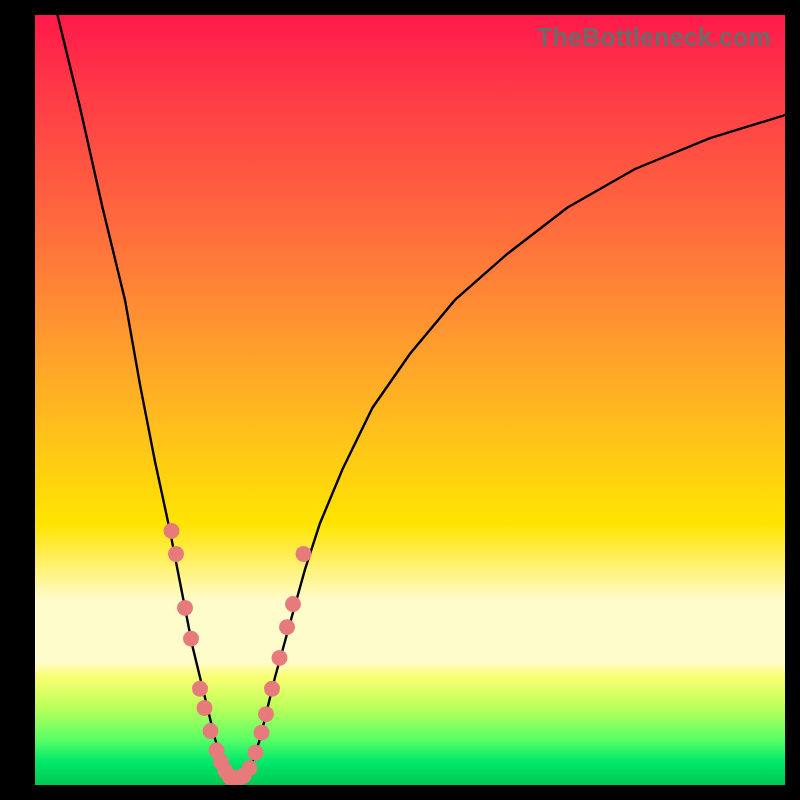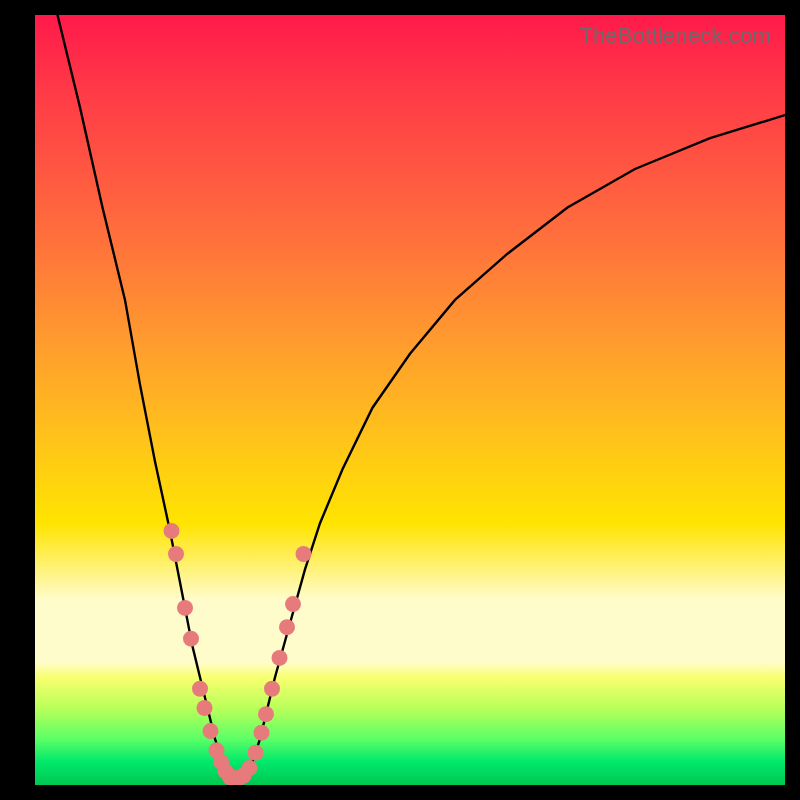--- a/index.html
+++ b/index.html
@@ -38,22 +38,22 @@
       #5cff66 94%,
       #00e86b 97%,
       #00c851 100%
     );
   }
   .watermark {
     position: absolute;
     top: 8px;
     right: 14px;
     color: #6b6b6b;
-    font-size: 22px;
-    font-weight: 400;
+    font-size: 25px;
+    font-weight: 700;
     letter-spacing: 0.2px;
     user-select: none;
   }
   svg.curve {
     position: absolute;
     left: 0; top: 0;
     width: 750px; height: 770px;
   }
 </style>
 </head>

